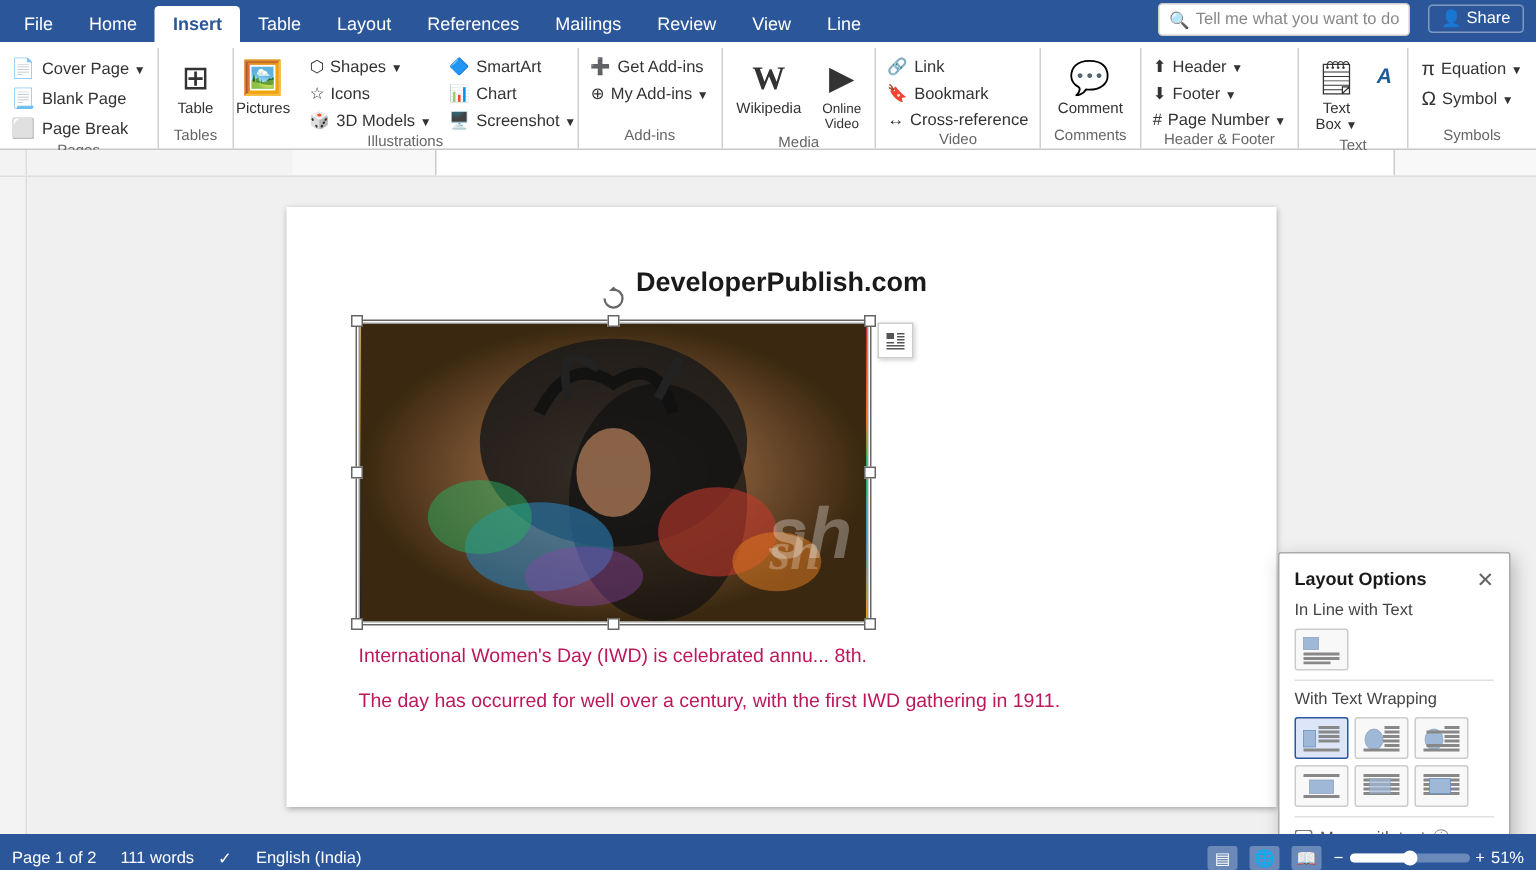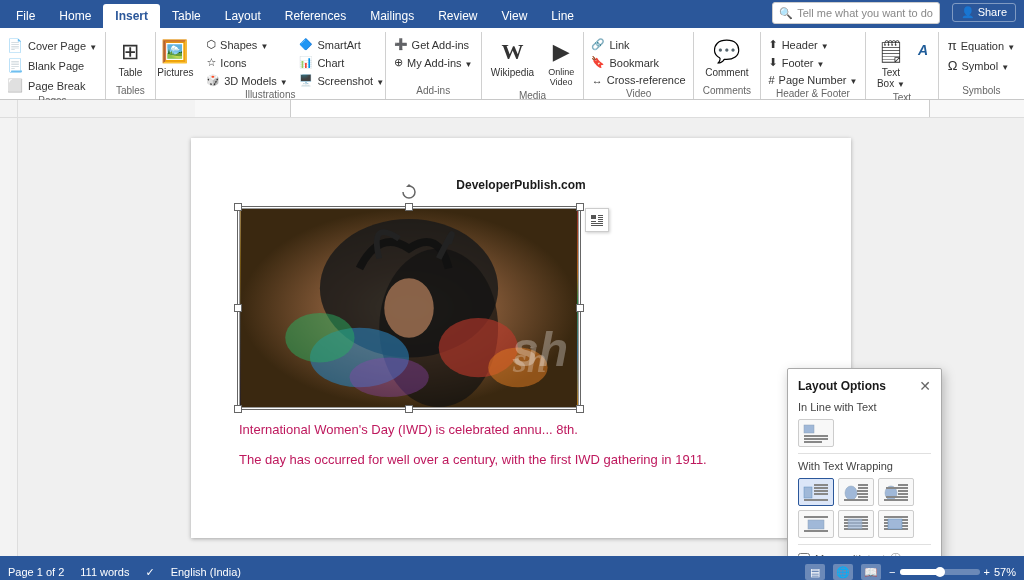--- a/index.html
+++ b/index.html
@@ -154,21 +154,21 @@
       background: white;
       width: 660px;
       min-height: 400px;
       box-shadow: 0 1px 4px rgba(0,0,0,0.3);
       padding: 40px 48px 30px 48px;
       position: relative;
     }
 
     .doc-site-title {
       text-align: center;
-      font-size: 12px;
+      font-size: 18px;
       font-weight: bold;
       color: #1a1a1a;
       margin-bottom: 16px;
     }
 
     .doc-heading {
       font-size: 22px;
       font-weight: bold;
       color: #1a1a1a;
       margin-bottom: 16px;
@@ -267,21 +267,21 @@
       font-size: 13px;
       line-height: 1.5;
       color: #be185d;
       margin-bottom: 10px;
     }
 
     
     .layout-options-panel {
       position: absolute;
       top: 230px;
-      left: 596px;
+      left: 661px;
       width: 155px;
       background: white;
       border: 1px solid #aaa;
       box-shadow: 2px 4px 12px rgba(0,0,0,0.25);
       border-radius: 2px;
       z-index: 100;
       padding: 10px;
     }
 
     .panel-header {
@@ -831,16 +831,16 @@
     <div class="view-btn" title="Web Layout">🌐</div>
     <div class="view-btn" title="Read Mode">📖</div>
 
     <div class="zoom-controls">
       <span style="cursor:pointer; color:white;">−</span>
       <div style="width:80px; height:6px; background:rgba(255,255,255,0.3); border-radius:3px; position:relative; cursor:pointer;">
         <div style="width:50%; height:100%; background:white; border-radius:3px;"></div>
         <div style="width:10px; height:10px; background:white; border-radius:50%; position:absolute; top:-2px; left:calc(50% - 5px);"></div>
       </div>
       <span style="cursor:pointer; color:white;">+</span>
-      <span>57%</span>
+      <span>51%</span>
     </div>
   </div>
 </div>
 
 </body></html>

